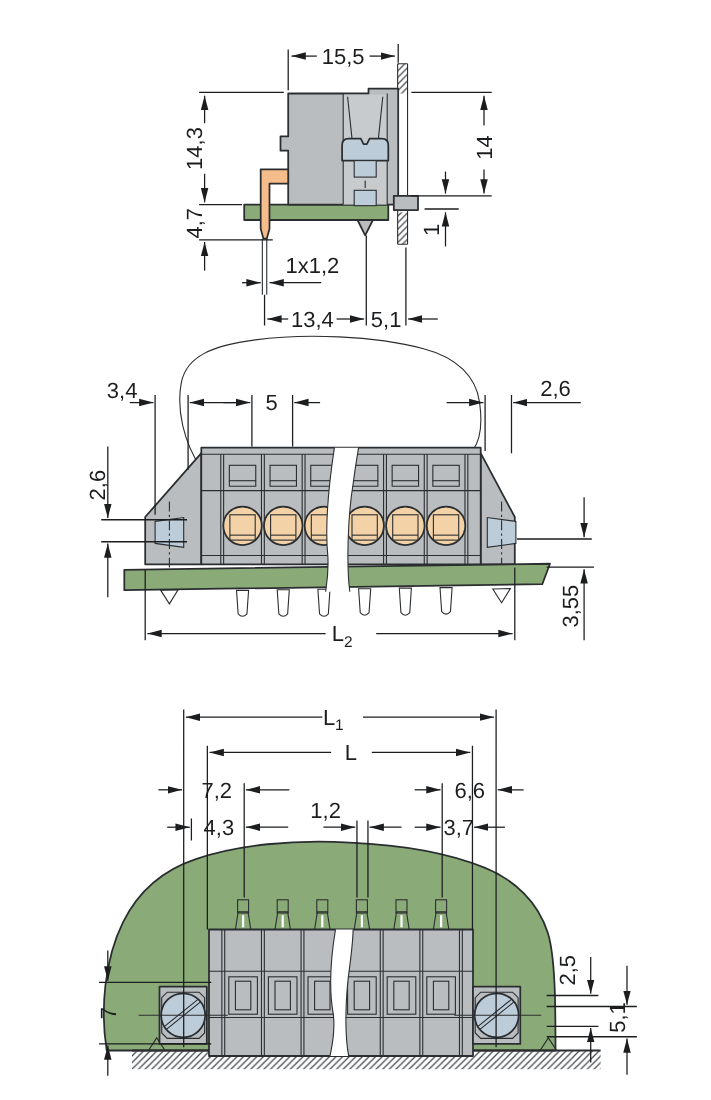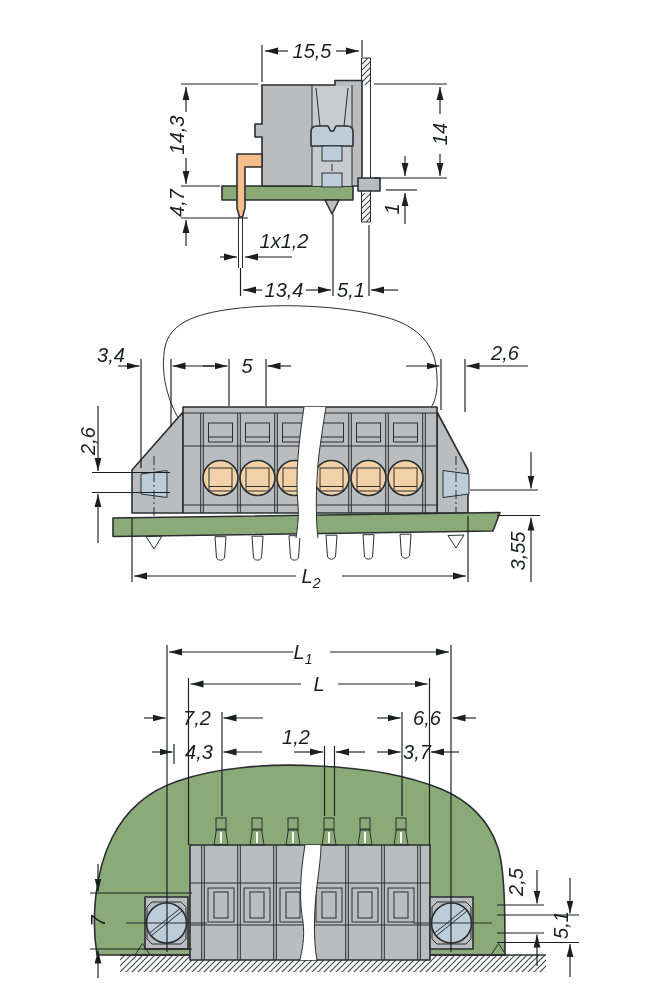--- a/index.html
+++ b/index.html
@@ -1,16 +1,16 @@
 <!DOCTYPE html>
 <html><head>
 <meta charset="utf-8">
 <style>
   html,body{margin:0;padding:0;background:#ffffff;}
-  .stage{width:646px;height:1000px;position:relative;background:#ffffff;overflow:hidden;font-style:italic;}
+  .stage{width:646px;height:1000px;position:relative;background:#ffffff;overflow:hidden;}
   svg{display:block;}
   .dimtxt{font-family:"Liberation Sans","DejaVu Sans",sans-serif;font-size:20px;fill:#1b1d1f;}
   .subtxt{font-family:"Liberation Sans","DejaVu Sans",sans-serif;font-size:14px;fill:#1b1d1f;}
   .dim{stroke:#1b1d1f;stroke-width:1.15;fill:none;}
   .thin{stroke:#2b2e31;stroke-width:1;fill:none;}
   .ol{stroke:#2b2e31;stroke-width:1.6;stroke-linejoin:round;}
   .cl{stroke:#2b2e31;stroke-width:1;fill:none;stroke-dasharray:9 3 2 3;}
 </style>
 </head>
 <body>

